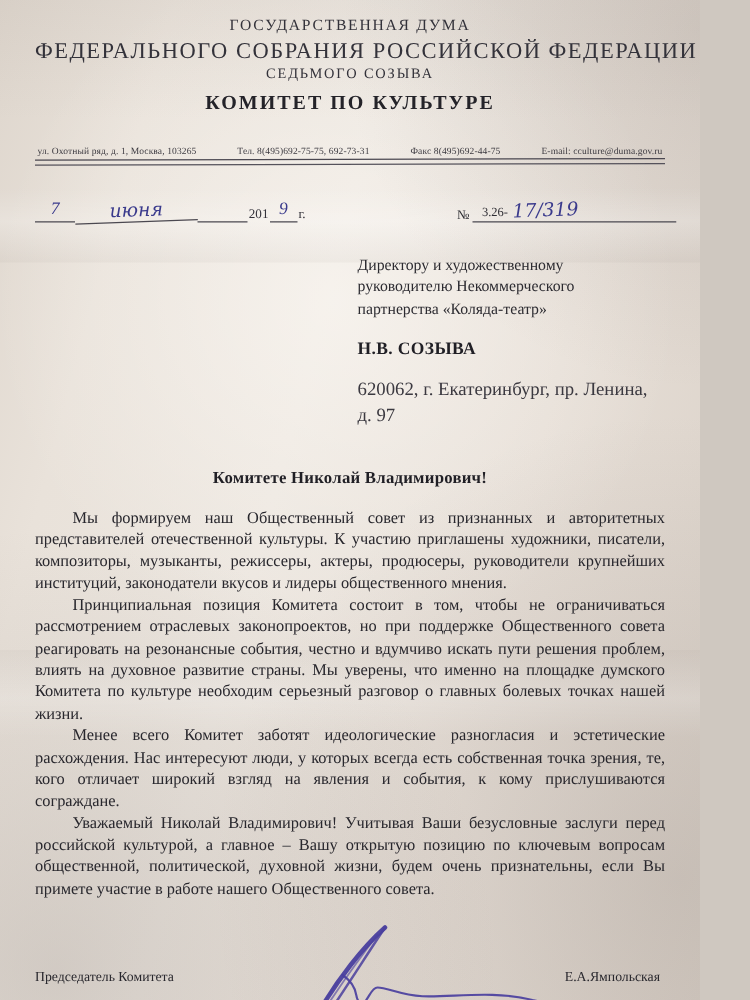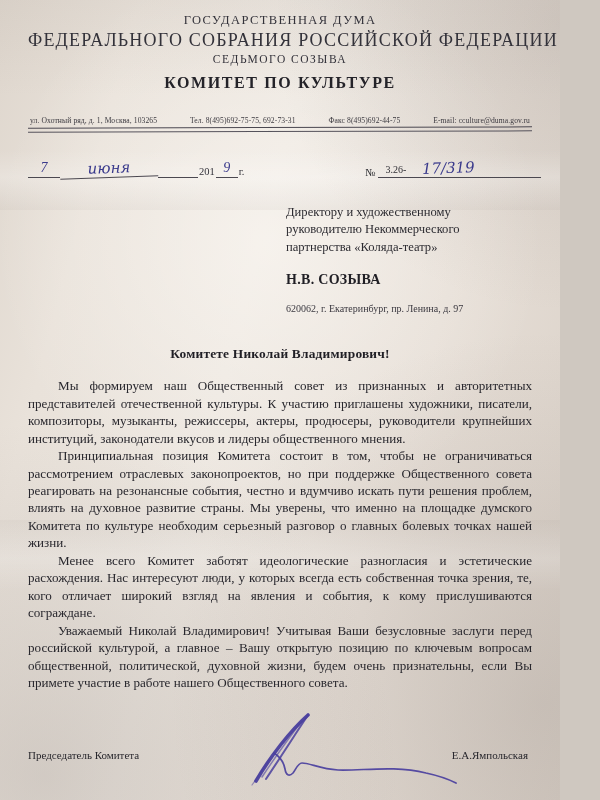--- a/index.html
+++ b/index.html
@@ -103,39 +103,39 @@
     text-align: center;
     padding: 0 3px 1px 3px;
   }
   .u-day { width: 26px; }
   .u-month { width: 92px; }
   .u-tail { width: 34px; }
   .u-year { width: 16px; }
   .u-num { width: 152px; text-align: left; padding-left: 8px; }
   .plain { font-size: 10.5px; color: #33323a; padding: 0 1px 1px 1px; }
   .num-sym { font-size: 10.5px; margin-right: 2px; }
-  .num-prefix { font-size: 10px; color: #2f2e34; margin-right: 16px; }
+  .num-prefix { font-size: 10px; color: #2f2e34; margin-right: 4px; }
 
   
   .addressee {
     margin-top: 26px;
     margin-left: 258px;
     font-size: 12.6px;
     line-height: 1.38;
     color: #2c2b31;
   }
   .addressee-name {
     font-weight: bold;
     font-size: 14px;
     letter-spacing: 0.3px;
     margin-top: 14px;
     color: #201f25;
   }
   .addressee-addr {
-    font-size: 10px;
+    font-size: 15px;
     margin-top: 13px;
     color: #3b3940;
   }
 
   
   .salutation {
     text-align: center;
     font-weight: bold;
     font-size: 13.4px;
     letter-spacing: 0.2px;

